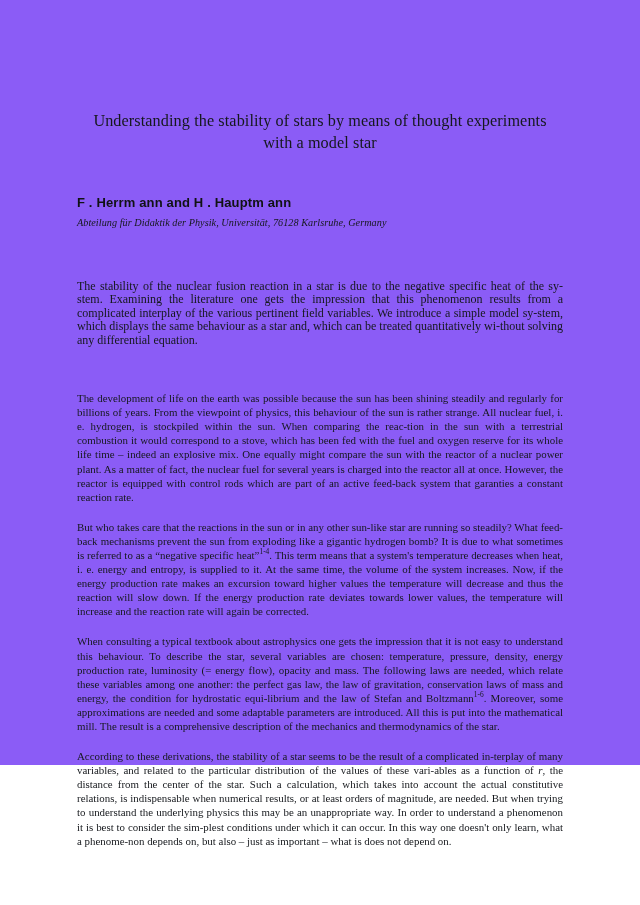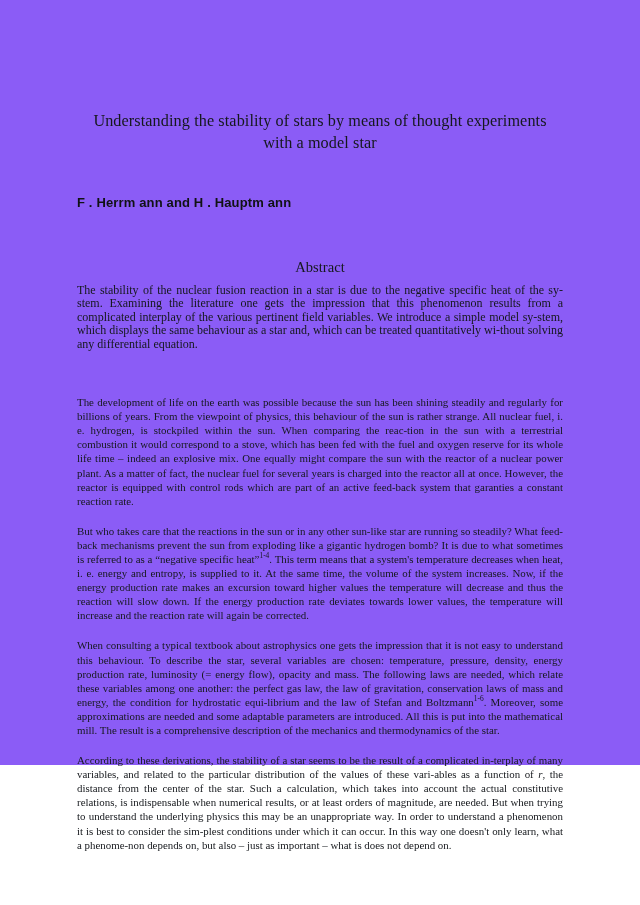--- a/index.html
+++ b/index.html
@@ -128,24 +128,24 @@
 
 <div class="page">
   <div class="content">
 
     <div class="title-block">
       <h1 class="paper-title">Understanding the stability of stars by means of thought experiments with a model star</h1>
     </div>
 
     <div class="authors-block">
       <p class="authors">F . Herrm ann and H . Hauptm ann</p>
+      <p class="affiliation">Abteilung für Didaktik der Physik, Universität, 76128 Karlsruhe, Germany</p>
     </div>
 
     <div class="abstract-block">
-      <h2 class="abstract-heading">Abstract</h2>
       <p class="abstract-text">The stability of the nuclear fusion reaction in a star is due to the negative specific heat of the sy-stem. Examining the literature one gets the impression that this phenomenon results from a complicated interplay of the various pertinent field variables. We introduce a simple model sy-stem, which displays the same behaviour as a star and, which can be treated quantitatively wi-thout solving any differential equation.</p>
     </div>
 
     <div class="section-block">
 
       <p class="body-par">The development of life on the earth was possible because the sun has been shining steadily and regularly for billions of years. From the viewpoint of physics, this behaviour of the sun is rather strange. All nuclear fuel, i. e. hydrogen, is stockpiled within the sun. When comparing the reac-tion in the sun with a terrestrial combustion it would correspond to a stove, which has been fed with the fuel and oxygen reserve for its whole life time – indeed an explosive mix. One equally might compare the sun with the reactor of a nuclear power plant. As a matter of fact, the nuclear fuel for several years is charged into the reactor all at once. However, the reactor is equipped with control rods which are part of an active feed-back system that garanties a constant reaction rate.</p>
 
       <p class="body-par">
         <span>But who takes care that the reactions in the sun or in any other sun-like star are running so steadily? What feed-back mechanisms prevent the sun from exploding like a gigantic hydrogen bomb? It is due to what sometimes is referred to as a “negative specific heat”</span><sup>1-4</sup><span>. This term means that a system's temperature decreases when heat, i. e. energy and entropy,  is supplied to it. At the same time, the volume of the system increases. Now, if the energy production rate makes an excursion toward higher values the temperature will decrease and thus the reaction will slow down. If the energy production rate deviates towards lower values, the temperature will increase and the reaction rate will again be corrected.</span>
       </p>

